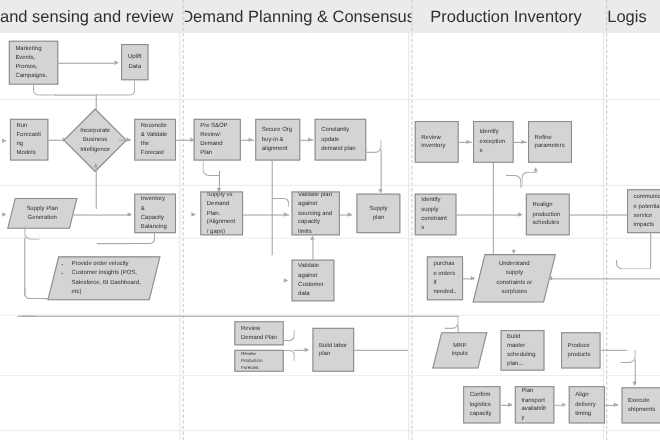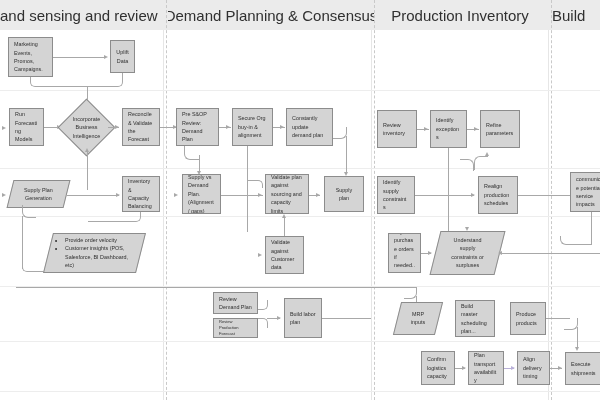--- a/index.html
+++ b/index.html
@@ -97,21 +97,21 @@
 </style>
 </head>
 <body>
 
 <div id="canvas">
 
   <div class="header-band"></div>
   <div class="lane-header h-left" style="left:0px;width:160px;padding-left:0px;text-align:right;">and sensing and review</div>
   <div class="lane-header h-center" style="left:168px;width:206px;">Demand Planning &amp; Consensus</div>
   <div class="lane-header h-center" style="left:376px;width:168px;">Production Inventory</div>
-  <div class="lane-header h-left" style="left:552px;width:48px;">Build</div>
+  <div class="lane-header h-left" style="left:552px;width:48px;">Logis</div>
 
   <div class="vsep" style="left:166px;"></div>
   <div class="vsep" style="left:374px;"></div>
   <div class="vsep" style="left:551px;"></div>
   <div class="vsep-solid" style="left:163px;"></div>
   <div class="vsep-solid" style="left:371px;"></div>
   <div class="vsep-solid" style="left:548px;"></div>
 
   <div class="rowsep" style="top:90px;"></div>
   <div class="rowsep" style="top:168px;"></div>

